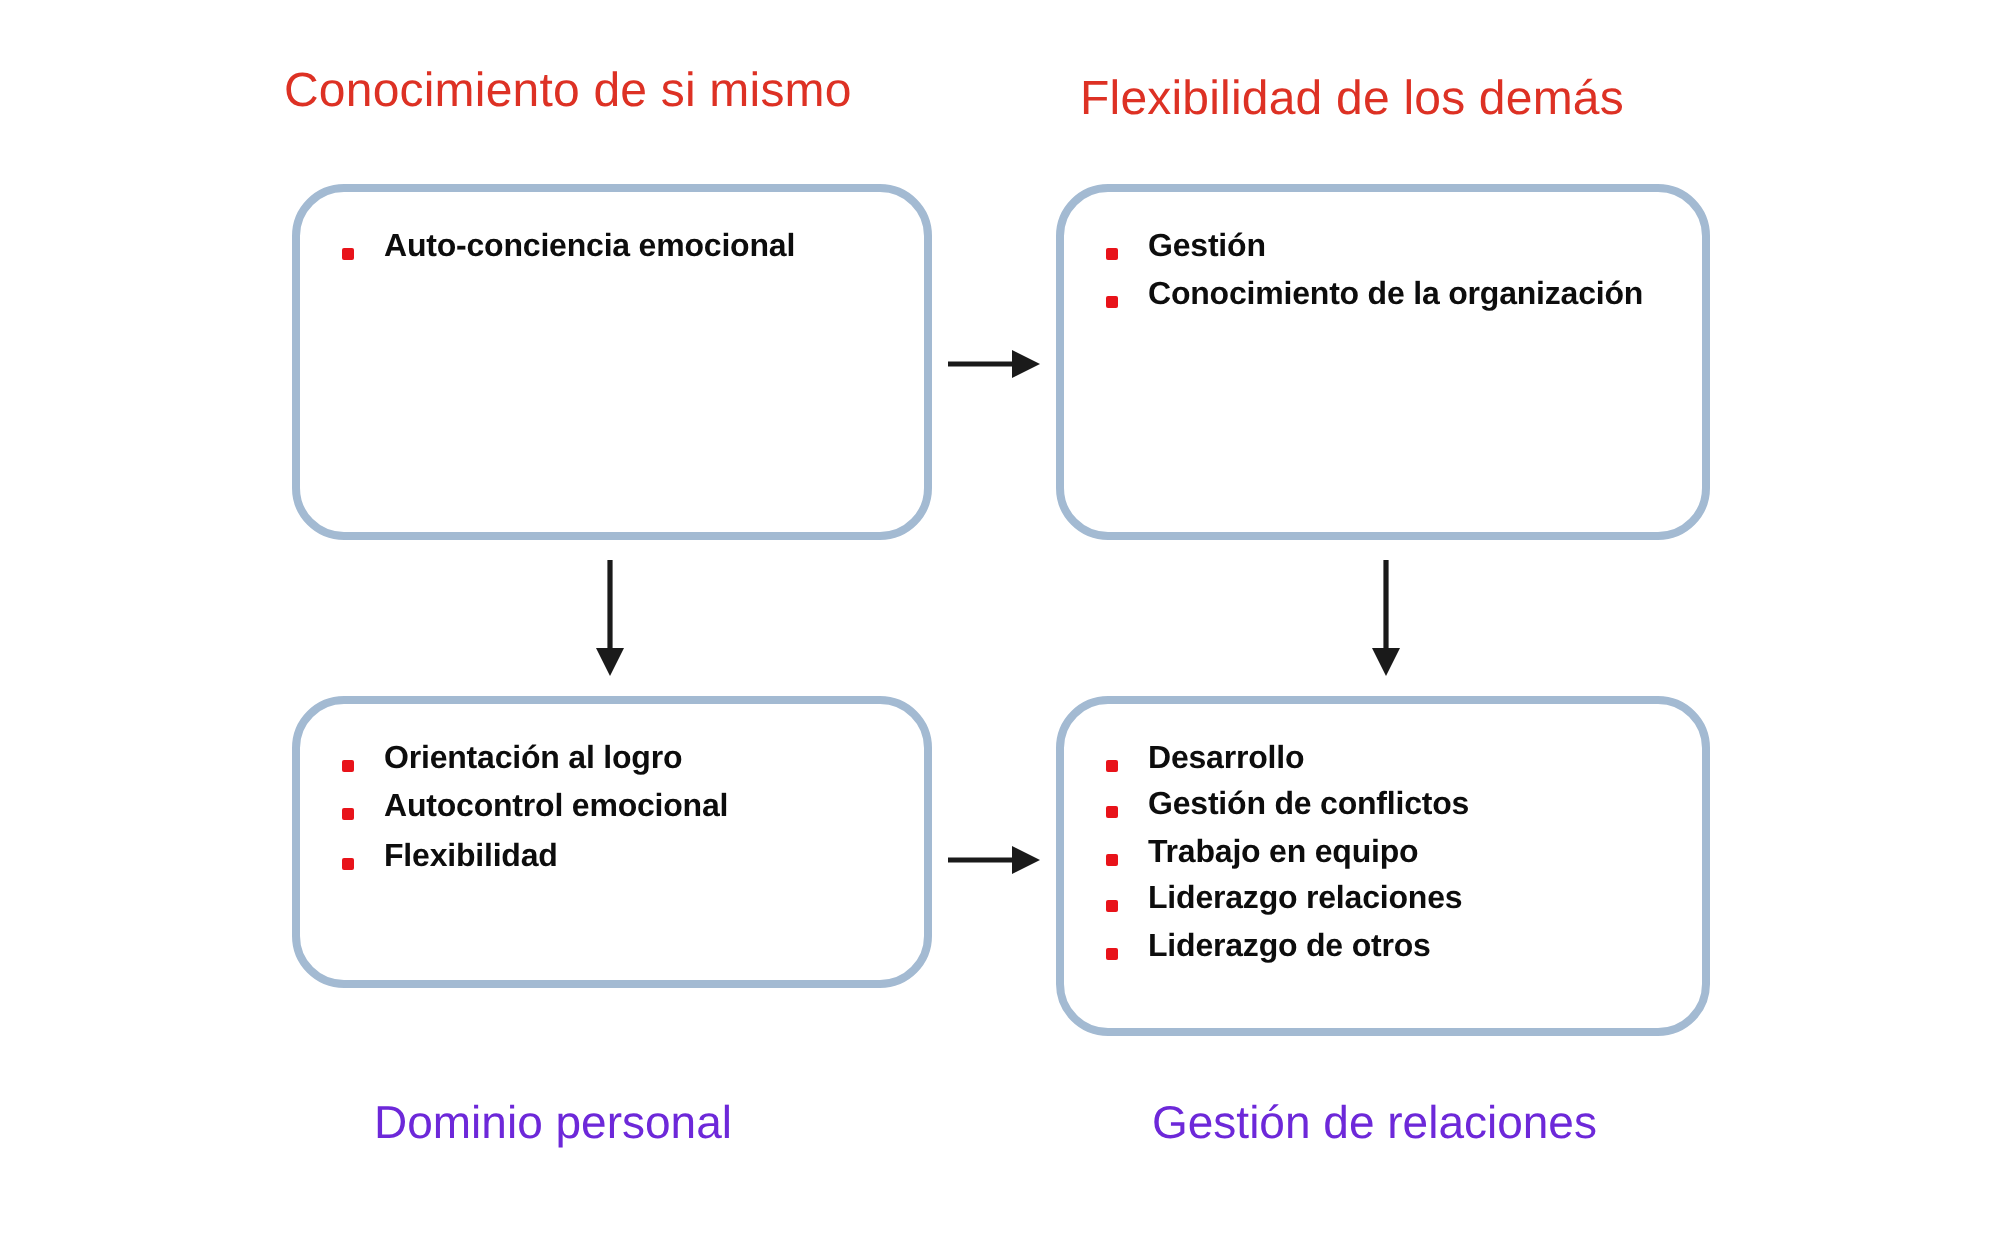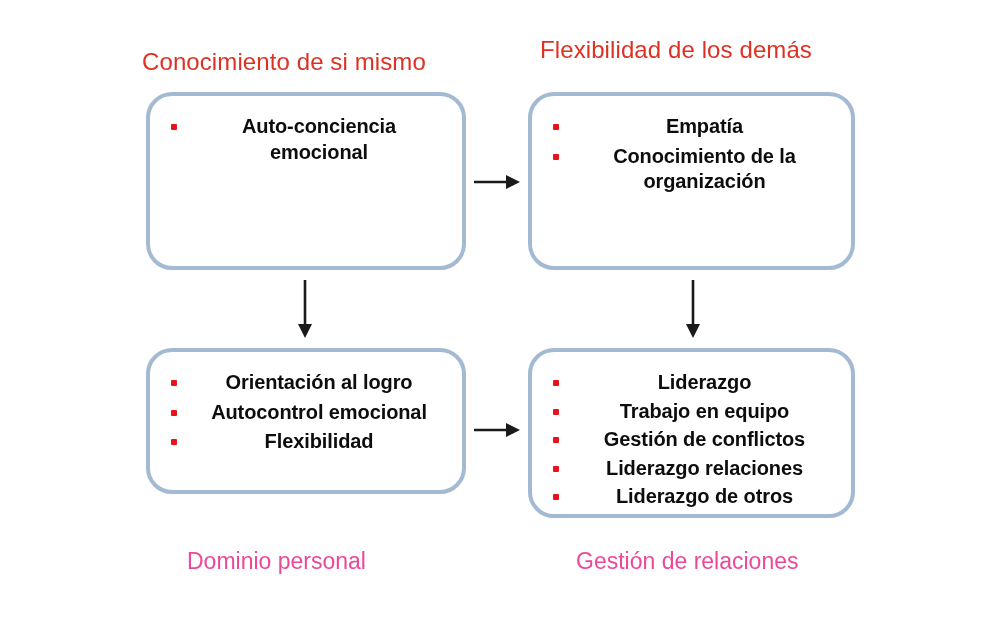--- a/index.html
+++ b/index.html
@@ -24,27 +24,27 @@
   
   .col-title {
     position: absolute;
     color: #dd3124;
     font-size: 24px;
     font-weight: 400;
     letter-spacing: 0.1px;
     white-space: nowrap;
     line-height: 1;
   }
-  .col-title.tl { left: 142px; top: 50px; }
+  .col-title.tl { left: 142px; top: 34px; }
   .col-title.tr { left: 540px; top: 38px; }
 
   
   .bottom-label {
     position: absolute;
-    color: #ec4899;
+    color: #6d28d9;
     font-size: 23px;
     font-weight: 400;
     white-space: nowrap;
     line-height: 1;
   }
   .bottom-label.bl { left: 187px; top: 550px; }
   .bottom-label.br { left: 576px; top: 550px; text-align: right; }
 
   
   .box {
@@ -63,25 +63,24 @@
   .bullet-list {
     margin: 0;
     padding: 0;
     list-style: none;
   }
   .bullet-item {
     position: relative;
     padding-left: 24px;
     margin: 0 0 4px 0;
     color: #0d0d0d;
-    font-size: 20px;
+    font-size: 16px;
     font-weight: bold;
     line-height: 1.28;
     letter-spacing: -0.1px;
-    text-align: center;
   }
   .bullet-item:last-child { margin-bottom: 0; }
   .bullet-dot {
     position: absolute;
     left: 3px;
     top: 10px;
     width: 6px;
     height: 6px;
     background: #e8131a;
     border-radius: 1px;
@@ -111,21 +110,21 @@
         <span class="bullet-dot"></span>
         <span>Auto-conciencia emocional</span>
       </li>
     </ul>
   </div>
 
   <div class="box tr">
     <ul class="bullet-list">
       <li class="bullet-item">
         <span class="bullet-dot"></span>
-        <span>Empatía</span>
+        <span>Gestión</span>
       </li>
       <li class="bullet-item">
         <span class="bullet-dot"></span>
         <span>Conocimiento de la organización</span>
       </li>
     </ul>
   </div>
 
   <div class="box bl">
     <ul class="bullet-list">
@@ -141,29 +140,29 @@
         <span class="bullet-dot"></span>
         <span>Flexibilidad</span>
       </li>
     </ul>
   </div>
 
   <div class="box br">
     <ul class="bullet-list">
       <li class="bullet-item">
         <span class="bullet-dot"></span>
-        <span>Liderazgo</span>
+        <span>Desarrollo</span>
+      </li>
+      <li class="bullet-item">
+        <span class="bullet-dot"></span>
+        <span>Gestión de conflictos</span>
       </li>
       <li class="bullet-item">
         <span class="bullet-dot"></span>
         <span>Trabajo en equipo</span>
-      </li>
-      <li class="bullet-item">
-        <span class="bullet-dot"></span>
-        <span>Gestión de conflictos</span>
       </li>
       <li class="bullet-item">
         <span class="bullet-dot"></span>
         <span>Liderazgo relaciones</span>
       </li>
       <li class="bullet-item">
         <span class="bullet-dot"></span>
         <span>Liderazgo de otros</span>
       </li>
     </ul>

